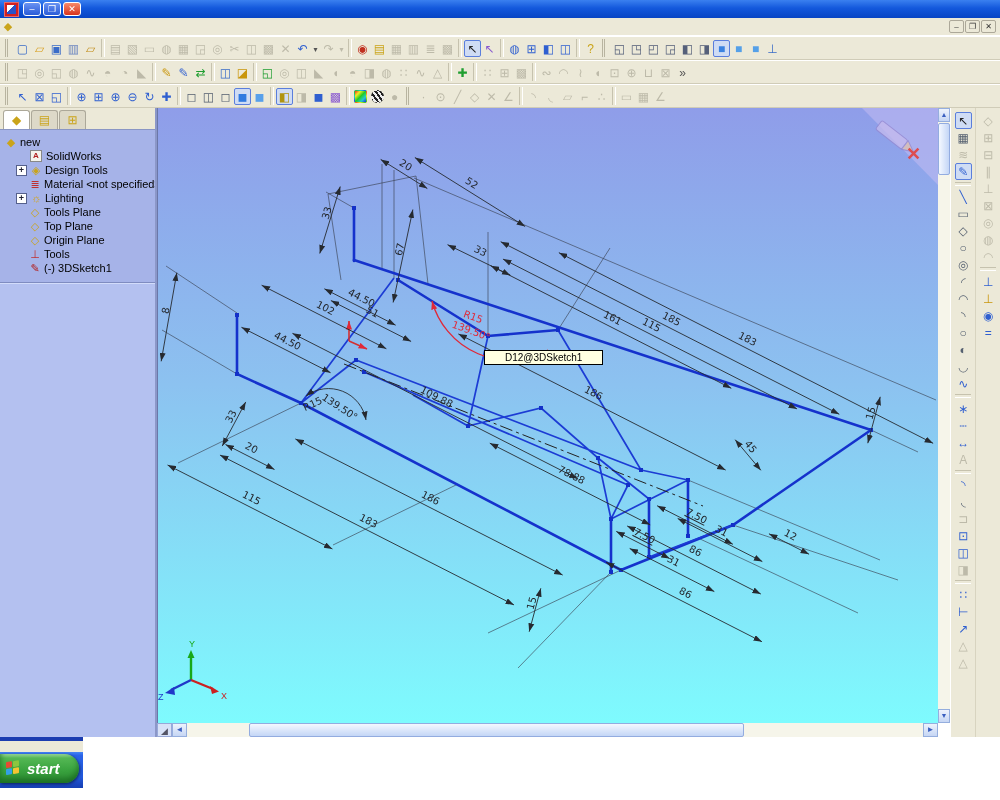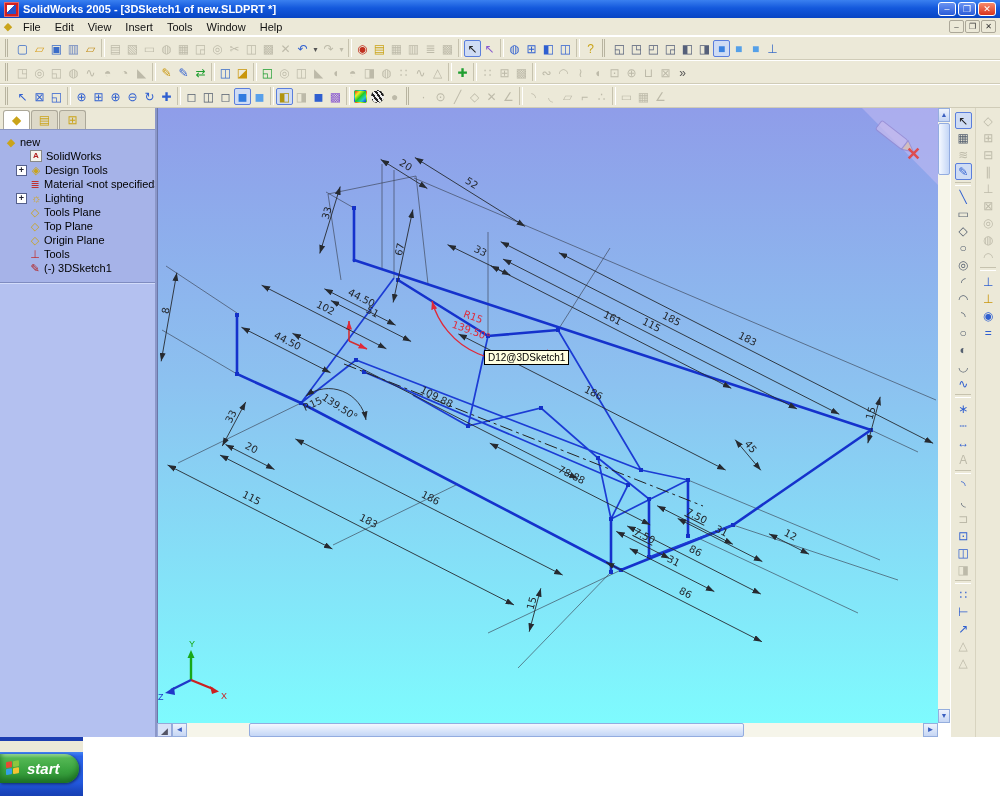--- a/index.html
+++ b/index.html
@@ -56,21 +56,21 @@
   .ticon{width:14px;text-align:center;font-size:11px;margin-right:2px;flex:none}
   .ticon.abox{width:10px;height:10px;font-size:8px;font-weight:bold;line-height:10px;background:#f4f4ec;
     border:1px solid #888;margin:0 4px 0 2px;text-align:center}
   .tlabel{font-size:11px}
   .treelower{position:absolute;left:0;right:0;top:150px;bottom:0;background:#b4c1f0;
     border-top:1px solid #7f8cc0;box-shadow:inset 0 1px 0 #d2dcfa;z-index:1}
   
   .viewport{position:absolute;left:157px;top:108px;width:781px;height:615px;overflow:hidden;
     border-left:1px solid #6b77a8;box-sizing:border-box}
   .vtooltip{position:absolute;left:326px;top:242px;background:#ffffe1;border:1px solid #000;
-    font-size:10px;padding:0 3px;line-height:13px;white-space:nowrap;color:#000}
+    font-size:10px;padding:0 20px;line-height:13px;white-space:nowrap;color:#000}
   .dimtxt{font:10px "DejaVu Sans",sans-serif}
   .xl line{stroke:#3a4050;stroke-width:0.7;opacity:0.9}
   .b2{stroke:#1532cc;stroke-width:2.6;fill:none;stroke-linecap:round}
   .b1{stroke:#1c3cd4;stroke-width:1.7;fill:none}
   .dd{stroke:#222;stroke-width:1;stroke-dasharray:13 4 3 4;fill:none}
   
   .hscroll{position:absolute;left:157px;top:723px;width:781px;height:14px;background:#ece9d8;display:flex;align-items:center}
   .grip{width:15px;height:14px;font-size:9px;line-height:14px;text-align:center;color:#556;
     background:#d8e2f8;border:1px solid #98a8d8;box-sizing:border-box;flex:none}
   .sbtn{width:15px;height:14px;background:linear-gradient(#eef3fd,#c6d6f4);border:1px solid #95aede;
@@ -87,56 +87,46 @@
   .righttools{position:absolute;left:950px;top:108px;width:50px;height:629px;background:#ece9d8;
     border-left:1px solid #fff;display:flex;box-sizing:border-box}
   .rcol{width:25px;display:flex;flex-direction:column;align-items:center;padding-top:4px;box-sizing:border-box}
   .rcol+.rcol{border-left:1px solid #d8d4c0}
   .rcol .ico{margin:0}
   .rcol .tbsep{width:16px;height:2px;border:none;border-top:1px solid #c6c2ae;border-bottom:1px solid #fff;margin:2px 0}
   
   .bottomwhite{position:absolute;left:83px;top:737px;width:917px;height:63px;background:#fff}
   .winbottomedge{position:absolute;left:0;top:737px;width:83px;height:4px;background:#1c3db0}
   .winbottom{position:absolute;left:0;top:741px;width:83px;height:11px;background:#ece9d8}
-  .taskbar{position:absolute;left:0;top:752px;width:83px;height:44px;
+  .taskbar{position:absolute;left:0;top:752px;width:83px;height:36px;
     background:linear-gradient(180deg,#4484f4 0%,#2a63e8 10%,#2258dc 70%,#1a47c0 88%,#1640b4 100%)}
   .startbtn{position:absolute;left:0;top:2px;width:79px;height:29px;border:none;border-radius:0 15px 15px 0;
     background:linear-gradient(180deg,#9ed89a 0%,#54b854 14%,#3aa33f 55%,#2e8f34 100%);color:#fff;
     font:italic bold 15px "Liberation Sans",sans-serif;display:flex;align-items:center;gap:6px;
     padding:0 0 0 6px;box-shadow:inset 0 -4px 6px #1c6e22,1px 1px 3px #00000088;cursor:pointer}
   .flag{width:15px;height:15px;display:grid;grid-template-columns:6px 6px;grid-template-rows:6px 6px;
     gap:1px;transform:skewY(-8deg);flex:none}
   .flag i{border-radius:1px}
   .flag i:nth-child(1){background:#e84a33}.flag i:nth-child(2){background:#8cc63f}
   .flag i:nth-child(3){background:#33a0e8}.flag i:nth-child(4){background:#f5c433}
 </style>
 </head>
 <body>
 
 <div class="titlebar">
   <span class="appicon"></span>
-  <span class="wtitle">SolidWorks 2005 - [3DSketch1 of new.SLDPRT *]</span>
   <span class="wbtns">
     <span class="wbtn">–</span>
     <span class="wbtn">❐</span>
     <span class="wbtn close">✕</span>
   </span>
 </div>
 
 <div class="menubar">
   <span class="docicon">◆</span>
-  <span id="menuitems" style="display:flex">
-      <span class="mitem">File</span>
-      <span class="mitem">Edit</span>
-      <span class="mitem">View</span>
-      <span class="mitem">Insert</span>
-      <span class="mitem">Tools</span>
-      <span class="mitem">Window</span>
-      <span class="mitem">Help</span>
-    </span>
   <span class="cbtns">
     <span class="cbtn">–</span>
     <span class="cbtn">❐</span>
     <span class="cbtn">✕</span>
   </span>
 </div>
 
 <div class="tb" id="tb1">
     <span class="tbhandle"></span>
     <span class="ico" style="color: rgb(58, 108, 200);">▢</span>

